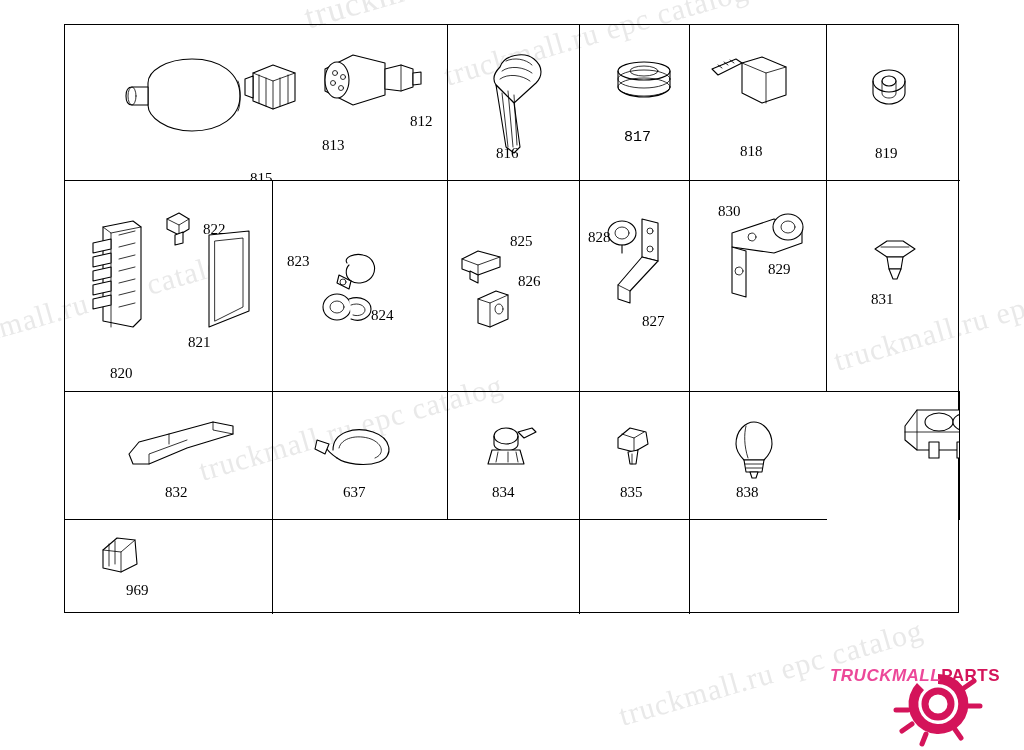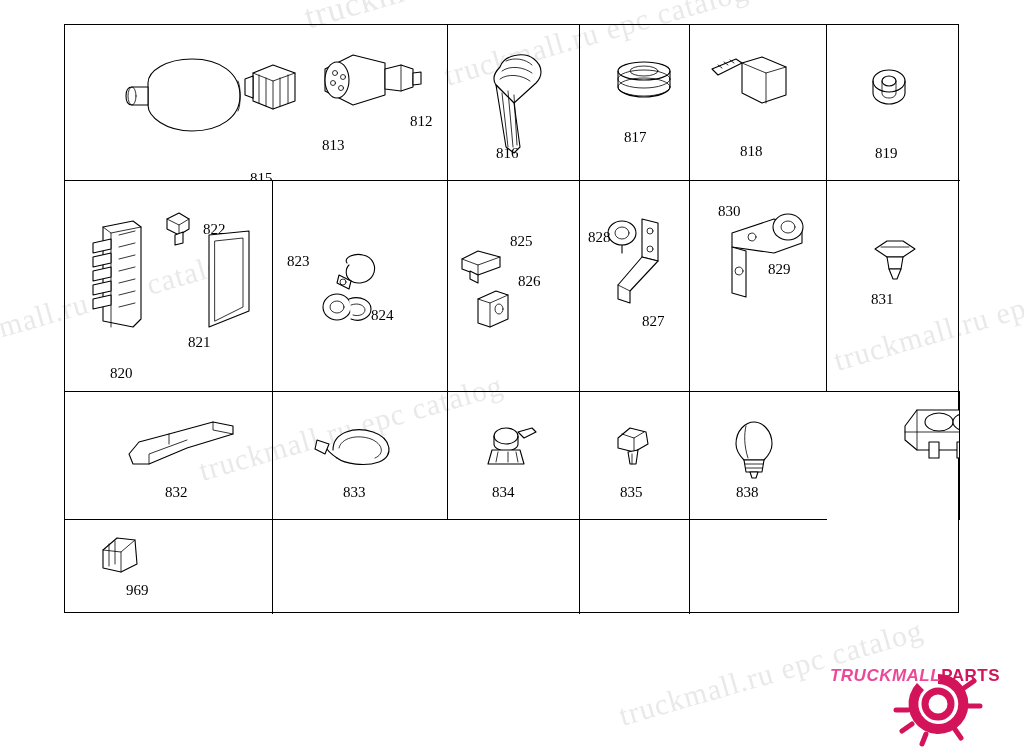--- a/index.html
+++ b/index.html
@@ -156,21 +156,21 @@
   <div class="cell">
     <div class="art" style="left:28px; top:32px;">
       <svg width="72" height="52" viewBox="0 0 72 52">
         <ellipse class="sf" cx="36" cy="14" rx="26" ry="9"></ellipse>
         <path class="s" d="M10 14 L10 30 C10 35 22 40 36 40 C50 40 62 35 62 30 L62 14"></path>
         <ellipse class="s thin" cx="36" cy="22" rx="26" ry="9"></ellipse>
         <ellipse class="s thin" cx="36" cy="30" rx="26" ry="9"></ellipse>
         <ellipse class="s thin" cx="36" cy="14" rx="14" ry="5"></ellipse>
       </svg>
     </div>
-    <div class="lbl" style="left:44px; top:104px;">817</div>
+    <div class="lbl" style="left:44px; top:104px;font-family:Liberation Mono, monospace;">817</div>
   </div>
 
   <div class="cell">
     <div class="art" style="left:18px; top:28px;">
       <svg width="86" height="64" viewBox="0 0 86 64">
         <path class="sf" d="M4 16 L28 6 L34 10 L10 22 Z"></path>
         <path class="s thin" d="M10 12 L14 15 M16 9 L20 12 M22 7 L26 10"></path>
         <path class="sf" d="M34 10 L54 4 L78 14 L78 42 L54 50 L34 40 Z"></path>
         <path class="s thin" d="M34 10 L58 20 L78 14 M58 20 L58 50"></path>
       </svg>
@@ -318,21 +318,21 @@
 
   <div class="cell">
     <div class="art" style="left:42px; top:30px;">
       <svg width="90" height="56" viewBox="0 0 90 56">
         <path class="sf" d="M18 28 C18 10 40 4 58 10 C76 16 80 34 64 40 C50 45 30 42 22 36"></path>
         <path class="s" d="M22 36 C16 32 12 28 10 24"></path>
         <path class="sf" d="M2 18 L14 22 L10 32 L0 27 Z"></path>
         <path class="s thin" d="M24 26 C26 16 42 12 56 17 C68 22 70 32 60 36"></path>
       </svg>
     </div>
-    <div class="lbl" style="left:70px; top:92px;">833</div>
+    <div class="lbl" style="left:70px; top:92px;">637</div>
   </div>
 
   <div class="cell">
     <div class="art" style="left:30px; top:28px;">
       <svg width="70" height="56" viewBox="0 0 70 56">
         <ellipse class="sf" cx="28" cy="16" rx="12" ry="8"></ellipse>
         <path class="s" d="M16 16 L16 24 C16 28 22 31 28 31 C34 31 40 28 40 24 L40 16"></path>
         <path class="sf" d="M40 12 L54 8 L58 12 L46 18 Z"></path>
         <path class="sf" d="M14 30 L42 30 L46 44 L10 44 Z"></path>
         <path class="s thin" d="M20 32 L18 42 M30 32 L30 42 M38 32 L40 42"></path>

